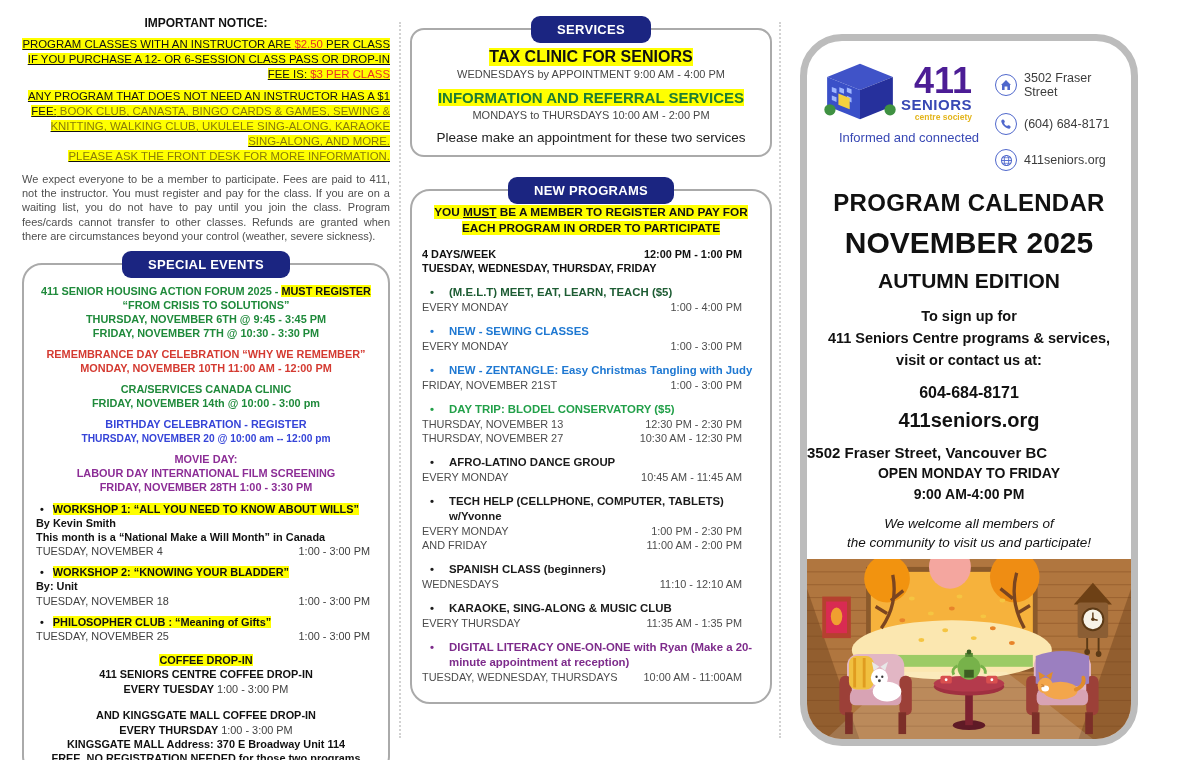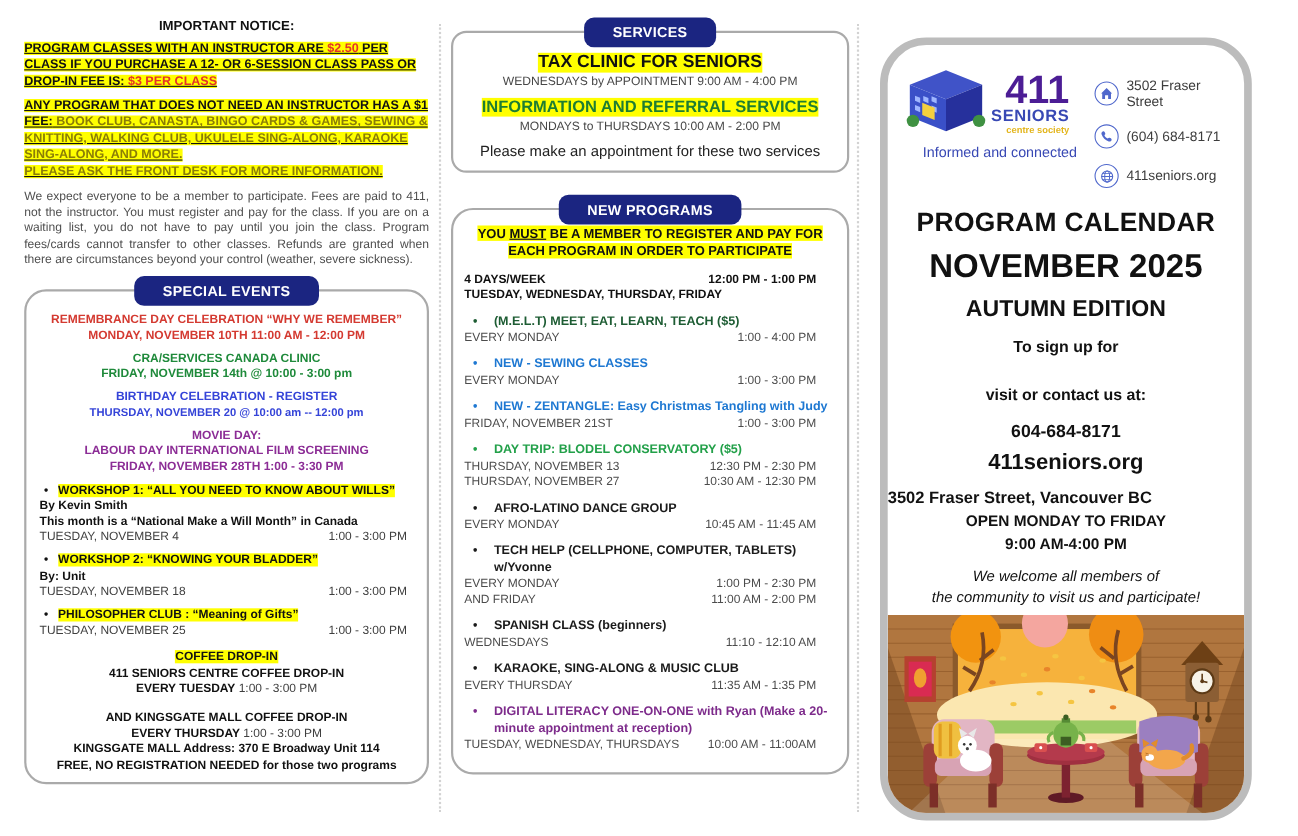--- a/index.html
+++ b/index.html
@@ -3,21 +3,21 @@
 <meta charset="utf-8">
 <style>
   html,body{margin:0;padding:0;background:#fff;}
   #stage{position:relative;width:1180px;height:760px;background:#fff;overflow:hidden;
          font-family:"Liberation Sans",sans-serif;color:#111;}
   .fold{position:absolute;top:22px;height:716px;width:0;border-left:2px dotted #d2d2d2;}
 
   
   .col-left{position:absolute;left:22px;top:16px;width:368px;}
   .notice-head{text-align:center;font-weight:700;font-size:12px;margin-bottom:7px;}
-  .notice{font-size:11.4px;font-weight:700;line-height:1.3;margin-bottom:8px;}
+  .notice{font-size:11.4px;font-weight:400;line-height:1.3;margin-bottom:8px;text-align:right;}
   .hl{background:#ffff00;}
   .u{text-decoration:underline;}
   .red{color:#e53228;}
   .olive{color:#8a7d07;}
   .member-note{font-size:11px;color:#4f4f4f;line-height:1.3;text-align:justify;margin-top:8px;font-weight:400;}
   .badge-wrap{text-align:center;position:relative;z-index:2;margin-top:8px;margin-bottom:-15px;}
   .badge{background:#1b2581;color:#fff;font-weight:700;text-align:center;border-radius:9px;
          padding:6px 26px;display:inline-block;font-size:13px;letter-spacing:.3px;}
   .events-box{border:2px solid #aaa;border-radius:20px;padding:20px 10px 8px;background:#fff;}
   .event{text-align:center;font-weight:700;font-size:10.9px;line-height:1.28;margin-bottom:7px;}
@@ -93,20 +93,26 @@
     <div class="notice"><span class="hl u"><span>ANY PROGRAM THAT DOES NOT NEED AN INSTRUCTOR HAS A $1 FEE:</span><span class="olive"> BOOK CLUB, CANASTA, BINGO CARDS &amp; GAMES, SEWING &amp; KNITTING, WALKING CLUB, UKULELE SING-ALONG, KARAOKE SING-ALONG, AND MORE.</span><br><span class="olive">PLEASE ASK THE FRONT DESK FOR MORE INFORMATION.</span></span></div>
 
     <div class="member-note">We expect everyone to be a member to participate. Fees are paid to 411, not the instructor. You must register and pay for the class. If you are on a waiting list, you do not have to pay until you join the class. Program fees/cards cannot transfer to other classes. Refunds are granted when there are circumstances beyond your control (weather, severe sickness).</div>
 
     <div class="badge-wrap">
       <span class="badge">SPECIAL EVENTS</span>
     </div>
 
     <div class="events-box">
 
+      <div class="event c-green">
+        <span>411 SENIOR HOUSING ACTION FORUM 2025 - </span><span class="hl" style="color:#111">MUST REGISTER</span><br>
+        <span>“FROM CRISIS TO SOLUTIONS”</span><br>
+        <span>THURSDAY, NOVEMBER 6TH @ 9:45 - 3:45 PM</span><br>
+        <span>FRIDAY, NOVEMBER 7TH @ 10:30 - 3:30 PM</span>
+      </div>
 
       <div class="event c-red">
         <span>REMEMBRANCE DAY CELEBRATION “WHY WE REMEMBER”</span><br>
         <span>MONDAY, NOVEMBER 10TH  11:00 AM - 12:00 PM</span>
       </div>
 
       <div class="event c-green">
         <span>CRA/SERVICES CANADA CLINIC</span><br>
         <span>FRIDAY, NOVEMBER 14th @ 10:00  - 3:00 pm</span>
       </div>
@@ -343,21 +349,21 @@
         </div>
       </div>
     </div>
 
     <div class="t1">PROGRAM CALENDAR</div>
     <div class="t2">NOVEMBER 2025</div>
     <div class="t3">AUTUMN EDITION</div>
 
     <div class="signup">
       <span>To sign up for</span><br>
-      <br>
+      <span>411 Seniors Centre programs &amp; services,</span><br>
       <span>visit or contact us at:</span>
     </div>
 
     <div class="phone-big">604-684-8171</div>
     <div class="web-big">411seniors.org</div>
     <div class="addr">3502 Fraser Street, Vancouver BC</div>
 
     <div class="hours">
       <span>OPEN MONDAY TO FRIDAY</span><br>
       <span>9:00 AM-4:00 PM</span>

